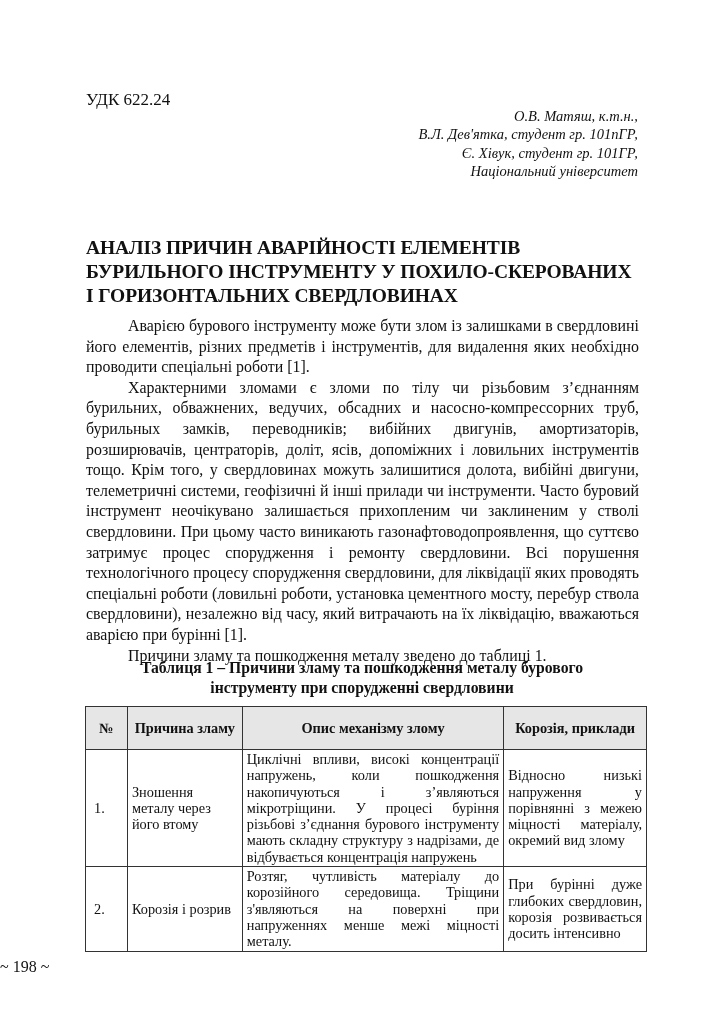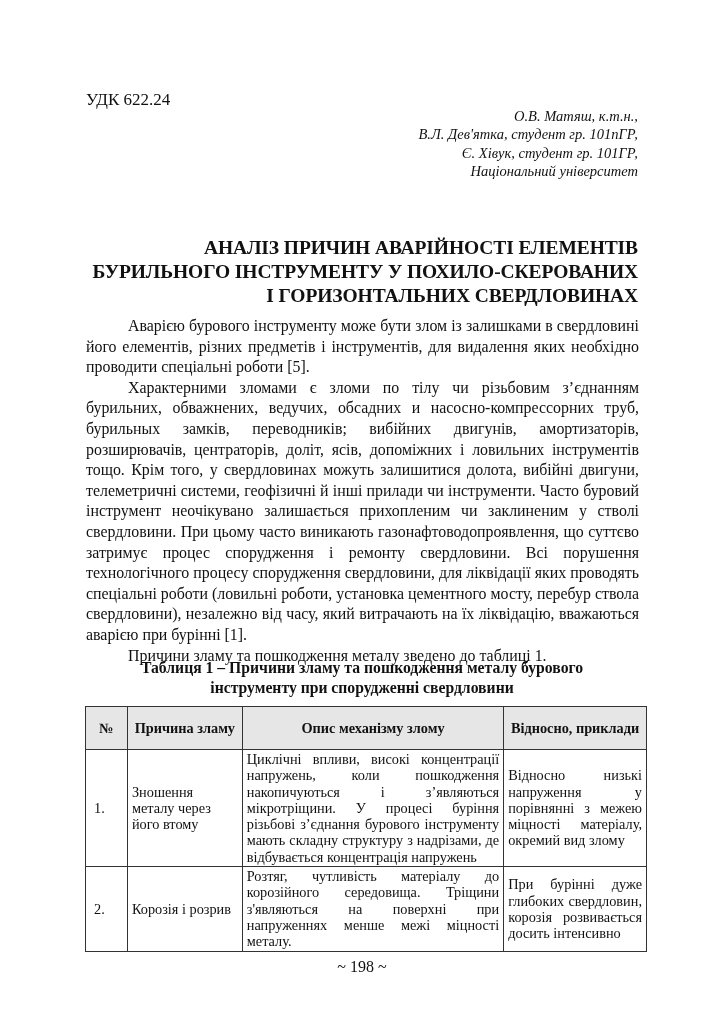--- a/index.html
+++ b/index.html
@@ -1,70 +1,70 @@
 <!DOCTYPE html>
 <html><head>
 <meta charset="utf-8">
 <style>
   html, body { margin: 0; padding: 0; background: #ffffff; }
   body { width: 724px; height: 1024px; position: relative; overflow: hidden;
          font-family: "Liberation Serif", "DejaVu Serif", serif; color: #111; }
   .udk { position: absolute; left: 86px; top: 90px; font-weight: normal; font-size: 17px; }
   .authors { position: absolute; right: 86px; top: 107px; text-align: right;
              font-style: italic; font-size: 14.5px; line-height: 18.3px; }
-  .title { position: absolute; left: 86px; width: 552px; top: 236px; text-align: right;
+  .title { position: absolute; left: 86px; width: 552px; top: 236px; text-align: left;
            font-weight: bold; font-size: 19.5px; line-height: 24px; letter-spacing: -0.1px; }
   .body { position: absolute; left: 86px; width: 553px; top: 316px;
           font-size: 15.9px; line-height: 20.6px; text-align: justify; }
   .body p { margin: 0; text-indent: 42px; }
   .tcap { position: absolute; left: 86px; width: 552px; top: 658px; text-align: center;
           font-weight: bold; font-size: 15.7px; line-height: 20px; }
   table { position: absolute; left: 85px; top: 706px; width: 562px;
           border-collapse: collapse; font-size: 14.3px; line-height: 16.3px; }
   td, th { border: 1px solid #333; vertical-align: middle; }
   th { background: #e6e6e6; font-weight: bold; text-align: center; height: 42px;
        font-size: 14.3px; line-height: 16px; padding: 0 4px; }
   td { padding: 1px 4px; }
   td.num { text-align: left; padding-left: 8px; }
   td.just { text-align: justify; }
   .c1 { width: 33px; } .c2 { width: 106px; } .c3 { width: 253px; } .c4 { width: 134px; }
-  .pagenum { position: absolute; left: 0; width: 724px; top: 958px; text-align: center; font-size: 16px; }
+  .pagenum { position: absolute; left: 0; width: 724px; top: 958px; text-align: left; font-size: 16px; }
 </style>
 </head>
 <body>
 
 <div class="udk">УДК 622.24</div>
 
 <div class="authors">
   <div>О.В. Матяш, к.т.н.,</div>
   <div>В.Л. Дев'ятка, студент гр. 101пГР,</div>
   <div>Є. Хівук, студент гр. 101ГР,</div>
   <div>Національний університет</div>
 </div>
 
 <div class="title">АНАЛІЗ ПРИЧИН АВАРІЙНОСТІ ЕЛЕМЕНТІВ БУРИЛЬНОГО ІНСТРУМЕНТУ У ПОХИЛО-СКЕРОВАНИХ І ГОРИЗОНТАЛЬНИХ СВЕРДЛОВИНАХ</div>
 
 <div class="body">
-  <p>Аварією бурового інструменту може бути злом із залишками в свердловині його елементів, різних предметів і інструментів, для видалення яких необхідно проводити спеціальні роботи [5].</p>
+  <p>Аварією бурового інструменту може бути злом із залишками в свердловині його елементів, різних предметів і інструментів, для видалення яких необхідно проводити спеціальні роботи [1].</p>
   <p>Характерними зломами є зломи по тілу чи різьбовим з’єднанням бурильних, обважнених, ведучих, обсадних и насосно-компрессорних труб, бурильных замків, переводників; вибійних двигунів, амортизаторів, розширювачів, центраторів, доліт, ясів, допоміжних і ловильних інструментів тощо. Крім того, у свердловинах можуть залишитися долота, вибійні двигуни, телеметричні системи, геофізичні й інші прилади чи інструменти. Часто буровий інструмент неочікувано залишається прихопленим чи заклиненим у стволі свердловини. При цьому часто виникають газонафтоводопроявлення, що суттєво затримує процес спорудження і ремонту свердловини. Всі порушення технологічного процесу спорудження свердловини, для ліквідації яких проводять спеціальні роботи (ловильні роботи, установка цементного мосту, перебур ствола свердловини), незалежно від часу, який витрачають на їх ліквідацію, вважаються аварією при бурінні [1].</p>
   <p>Причини зламу та пошкодження металу зведено до таблиці 1.</p>
 </div>
 
 <div class="tcap">
   <div>Таблиця 1 – Причини зламу та пошкодження металу бурового</div>
   <div>інструменту при спорудженні свердловини</div>
 </div>
 
 <table>
   <thead>
     <tr>
       <th class="c1">№</th>
       <th class="c2">Причина зламу</th>
       <th class="c3">Опис механізму злому</th>
-      <th class="c4">Відносно, приклади</th>
+      <th class="c4">Корозія, приклади</th>
     </tr>
   </thead>
   <tbody>
     <tr style="height:107px">
       <td class="num">1.</td>
       <td>Зношення металу через його втому</td>
       <td class="just">Циклічні впливи, високі концентрації напружень, коли пошкодження накопичуються і з’являються мікротріщини. У процесі буріння різьбові з’єднання бурового інструменту мають складну структуру з надрізами, де відбувається концентрація напружень</td>
       <td class="just">Відносно низькі напруження у порівнянні з межею міцності матеріалу, окремий вид злому</td>
     </tr>
     <tr style="height:78px">

